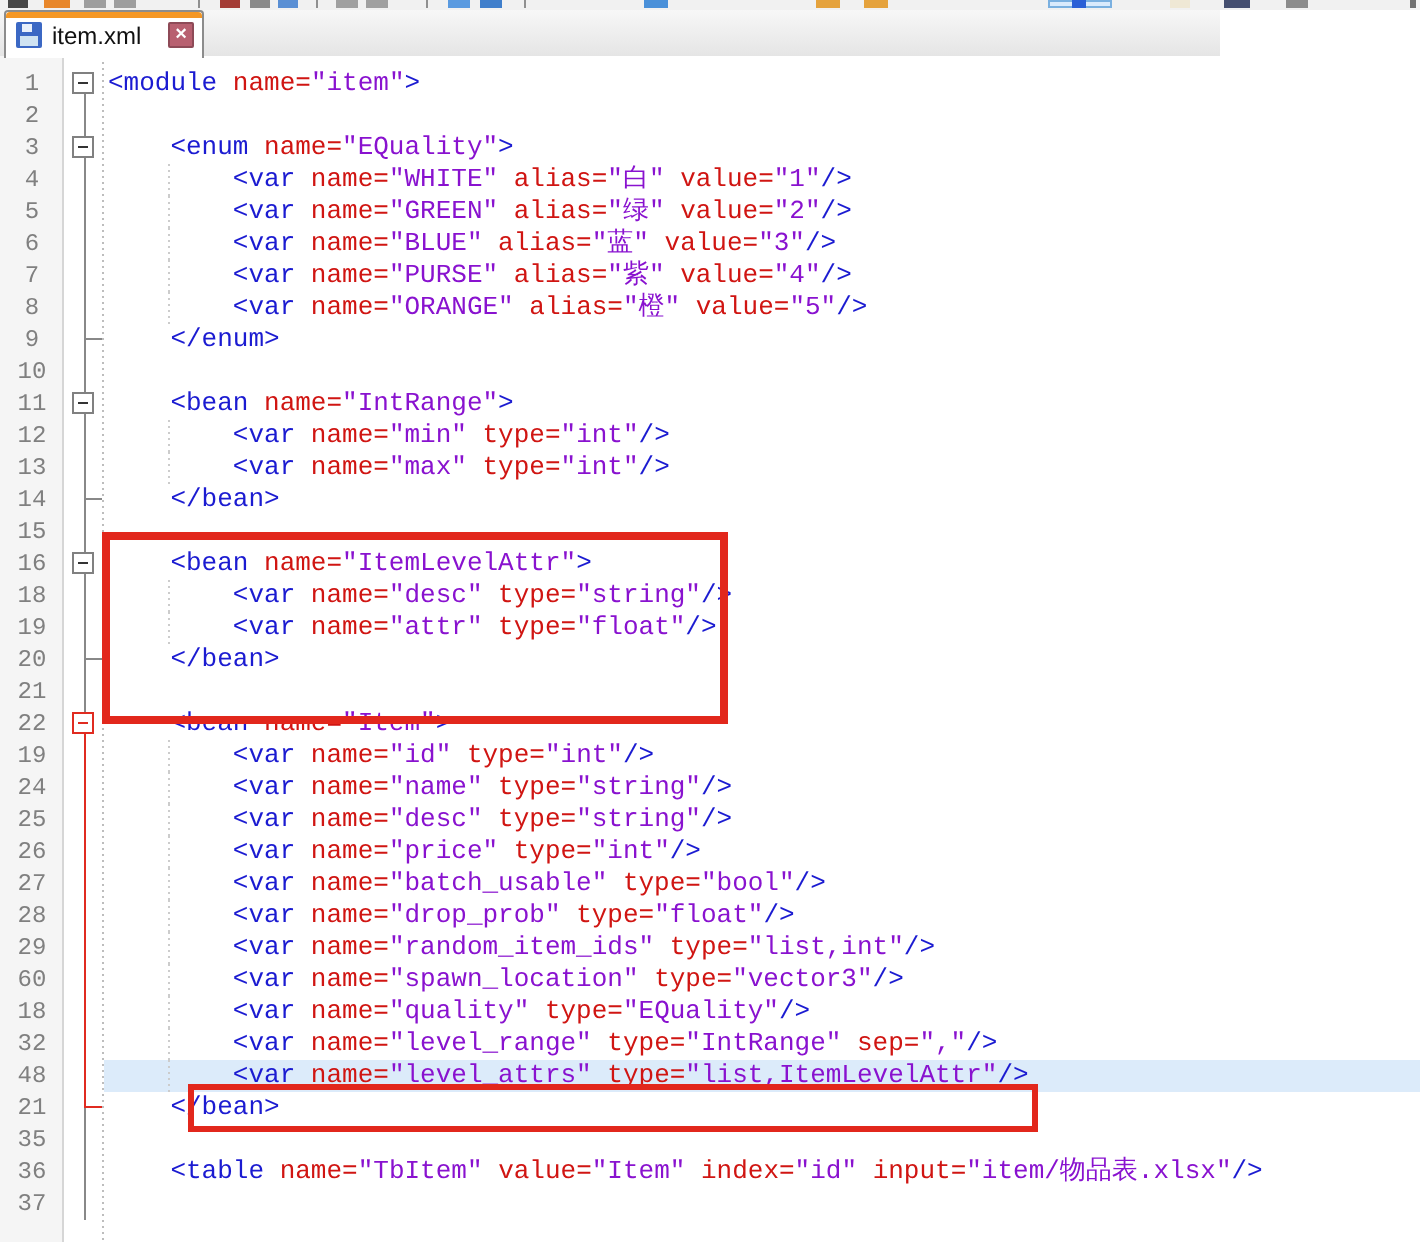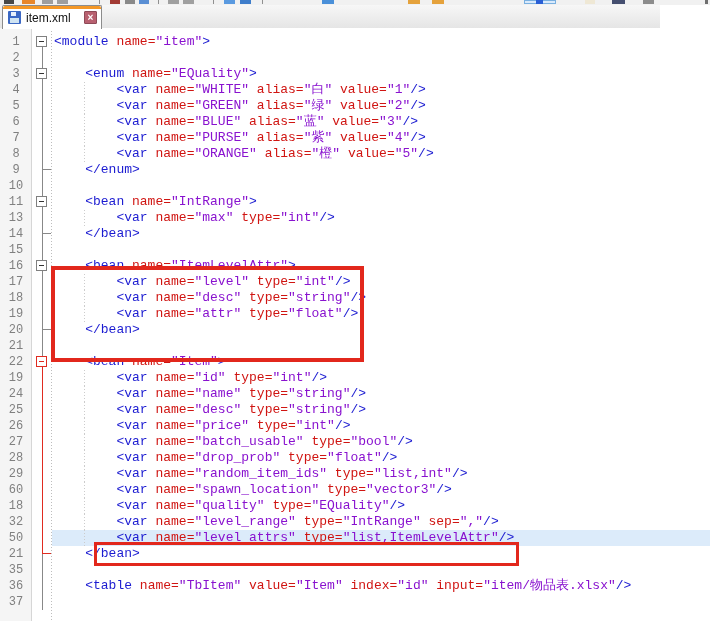--- a/index.html
+++ b/index.html
@@ -5,21 +5,21 @@
   html,body{margin:0;padding:0;}
   body{width:710px;height:621px;overflow:hidden;background:#fff;
        font-family:"Liberation Sans",sans-serif;position:relative;}
 
   
   #toolbar-strip{position:absolute;left:0;top:0;width:710px;height:5px;background:#f1f1f1;}
   .frag{position:absolute;top:0;height:4px;}
   .frag.pressed{border:1px solid #7ab0e0;background:#d9eafc;height:4px;box-sizing:border-box;}
 
   
-  #tabbar{position:absolute;left:0;top:5px;width:660px;height:23px;
+  #tabbar{position:absolute;left:0;top:5px;width:610px;height:23px;
           background:linear-gradient(#f7f7f7,#e5e5e5);border-bottom:1px solid #9a9a9a;box-sizing:content-box;}
   #tab-active{position:absolute;left:2px;top:0;width:100px;height:24px;background:#fff;
           border:1px solid #8c8c8c;border-bottom:none;border-radius:2px 2px 0 0;
           box-sizing:border-box;z-index:3;display:flex;align-items:center;padding:0 4px 0 5px;}
   #tab-accent{position:absolute;left:0;top:0;right:0;height:3px;background:#f49725;border-radius:2px 2px 0 0;}
   .floppy{width:13px;height:13px;background:#3b68c4;border-radius:1px;position:relative;flex:none;}
   .floppy:before{content:"";position:absolute;left:3px;top:1px;width:5px;height:4px;background:#e8f0fb;}
   .floppy:after{content:"";position:absolute;left:2px;bottom:1px;width:9px;height:5px;background:#cfe3f2;}
   #tab-title{font-size:12px;color:#111;margin:1px 2px 0 5px;flex:1;}
   #tab-close{width:13px;height:13px;background:#b86070;border:1px solid #8e4a57;border-radius:1px;
@@ -185,20 +185,27 @@
         <div class="ln">11</div>
         <div class="fold">
           <div class="vl"></div>
           <div class="fbox">
             <i></i>
           </div>
         </div>
         <div class="code"><span class="b">    &lt;bean </span><span class="r">name=</span><span class="p">"IntRange"</span><span class="b">&gt;</span></div>
       </div>
       <div class="row">
+        <div class="ln">12</div>
+        <div class="fold">
+          <div class="vl"></div>
+        </div>
+        <div class="code g"><span class="b">        &lt;var </span><span class="r">name=</span><span class="p">"min"</span><span class="r"> type=</span><span class="p">"int"</span><span class="b">/&gt;</span></div>
+      </div>
+      <div class="row">
         <div class="ln">13</div>
         <div class="fold">
           <div class="vl"></div>
         </div>
         <div class="code g"><span class="b">        &lt;var </span><span class="r">name=</span><span class="p">"max"</span><span class="r"> type=</span><span class="p">"int"</span><span class="b">/&gt;</span></div>
       </div>
       <div class="row">
         <div class="ln">14</div>
         <div class="fold">
           <div class="vl"></div>
@@ -215,27 +222,20 @@
       </div>
       <div class="row">
         <div class="ln">16</div>
         <div class="fold">
           <div class="vl"></div>
           <div class="fbox">
             <i></i>
           </div>
         </div>
         <div class="code"><span class="b">    &lt;bean </span><span class="r">name=</span><span class="p">"ItemLevelAttr"</span><span class="b">&gt;</span></div>
-      </div>
-      <div class="row">
-        <div class="ln">17</div>
-        <div class="fold">
-          <div class="vl"></div>
-        </div>
-        <div class="code g"><span class="b">        &lt;var </span><span class="r">name=</span><span class="p">"level"</span><span class="r"> type=</span><span class="p">"int"</span><span class="b">/&gt;</span></div>
       </div>
       <div class="row">
         <div class="ln">18</div>
         <div class="fold">
           <div class="vl"></div>
         </div>
         <div class="code g"><span class="b">        &lt;var </span><span class="r">name=</span><span class="p">"desc"</span><span class="r"> type=</span><span class="p">"string"</span><span class="b">/&gt;</span></div>
       </div>
       <div class="row">
         <div class="ln">19</div>
@@ -334,21 +334,21 @@
         <div class="code g"><span class="b">        &lt;var </span><span class="r">name=</span><span class="p">"quality"</span><span class="r"> type=</span><span class="p">"EQuality"</span><span class="b">/&gt;</span></div>
       </div>
       <div class="row">
         <div class="ln">32</div>
         <div class="fold">
           <div class="vl red"></div>
         </div>
         <div class="code g"><span class="b">        &lt;var </span><span class="r">name=</span><span class="p">"level_range"</span><span class="r"> type=</span><span class="p">"IntRange"</span><span class="r"> sep=</span><span class="p">","</span><span class="b">/&gt;</span></div>
       </div>
       <div class="row">
-        <div class="ln">50</div>
+        <div class="ln">48</div>
         <div class="fold">
           <div class="vl red"></div>
         </div>
         <div class="code g cur"><span class="b">        &lt;var </span><span class="r">name=</span><span class="p">"level_attrs"</span><span class="r"> type=</span><span class="p">"list,ItemLevelAttr"</span><span class="b">/&gt;</span></div>
       </div>
       <div class="row">
         <div class="ln">21</div>
         <div class="fold">
           <div class="vl redgray"></div>
           <div class="tk red"></div>

